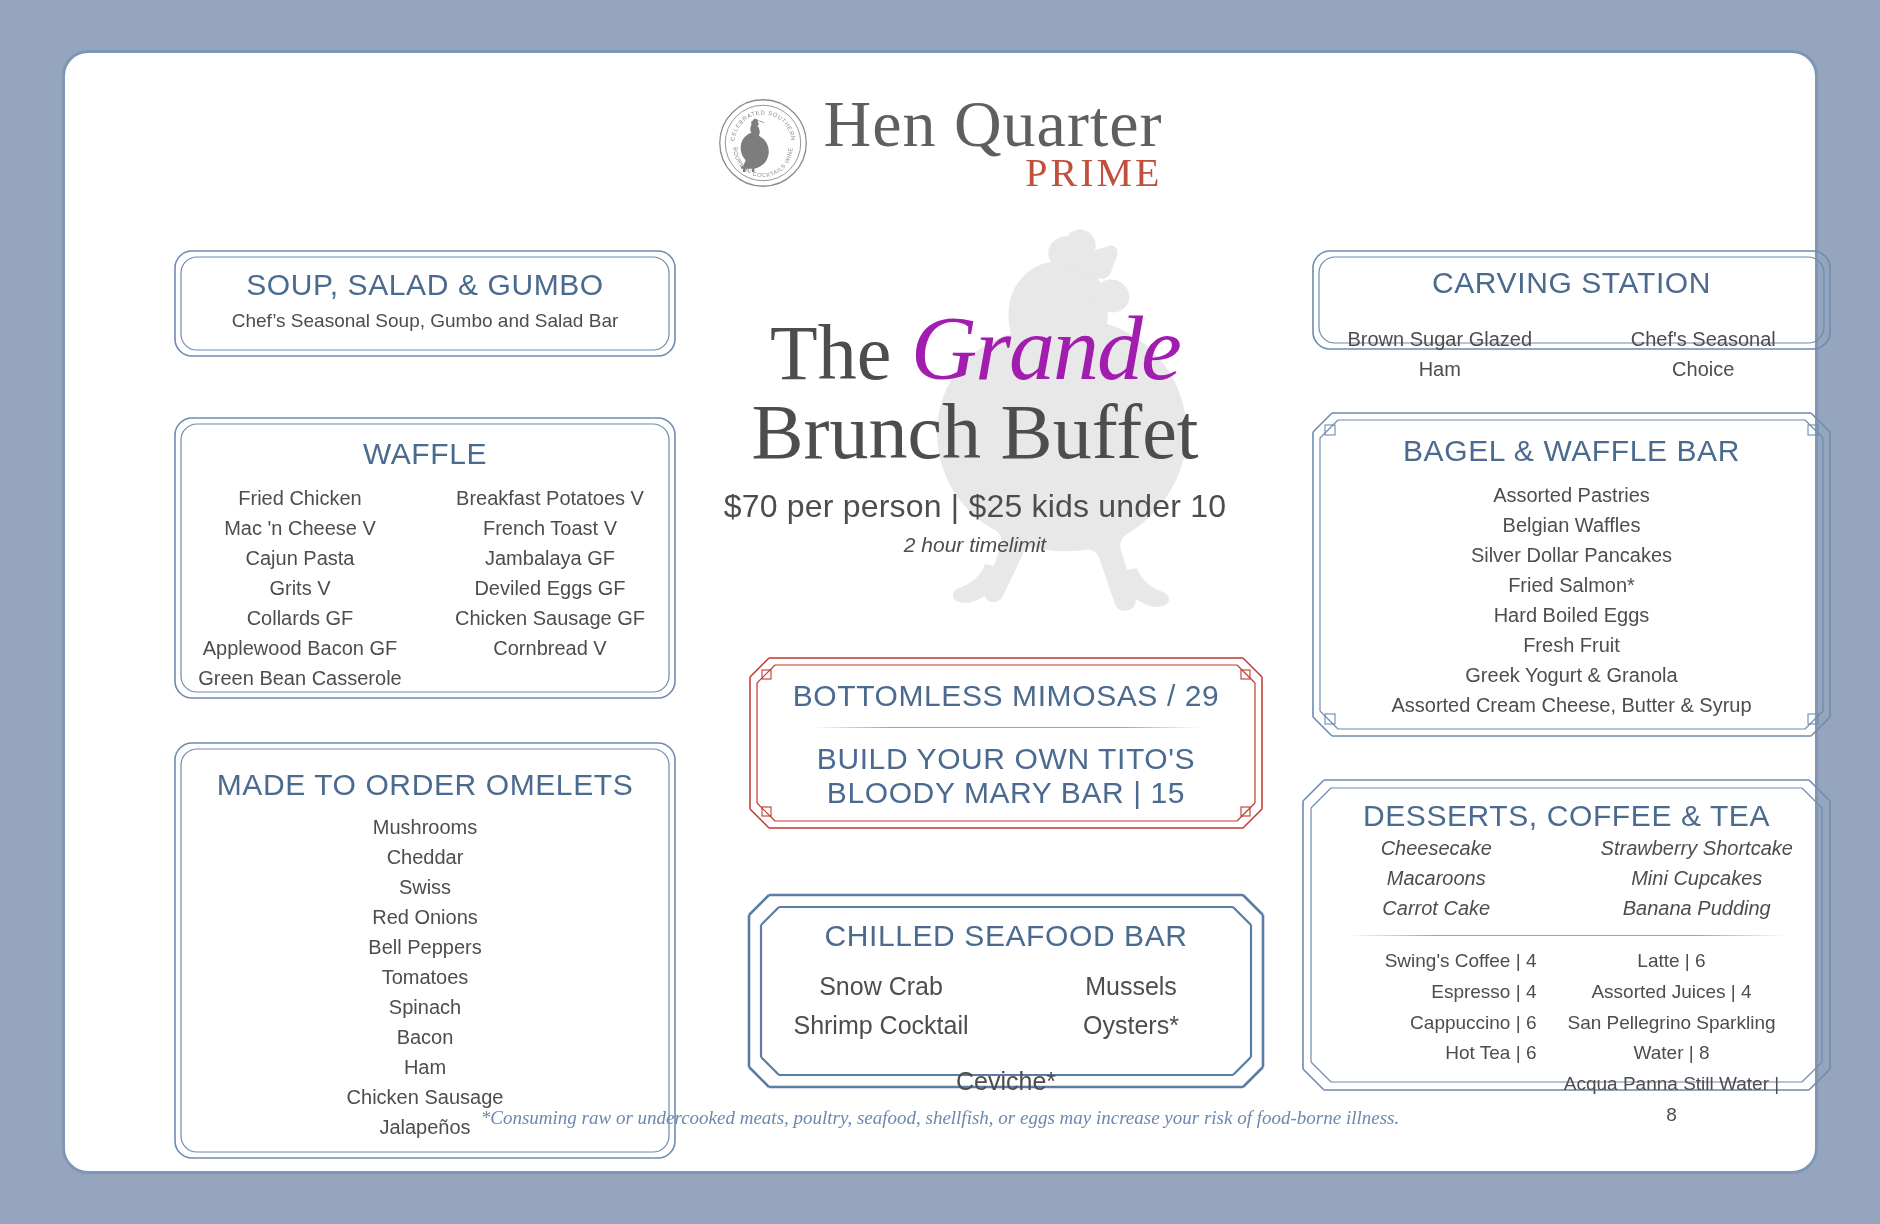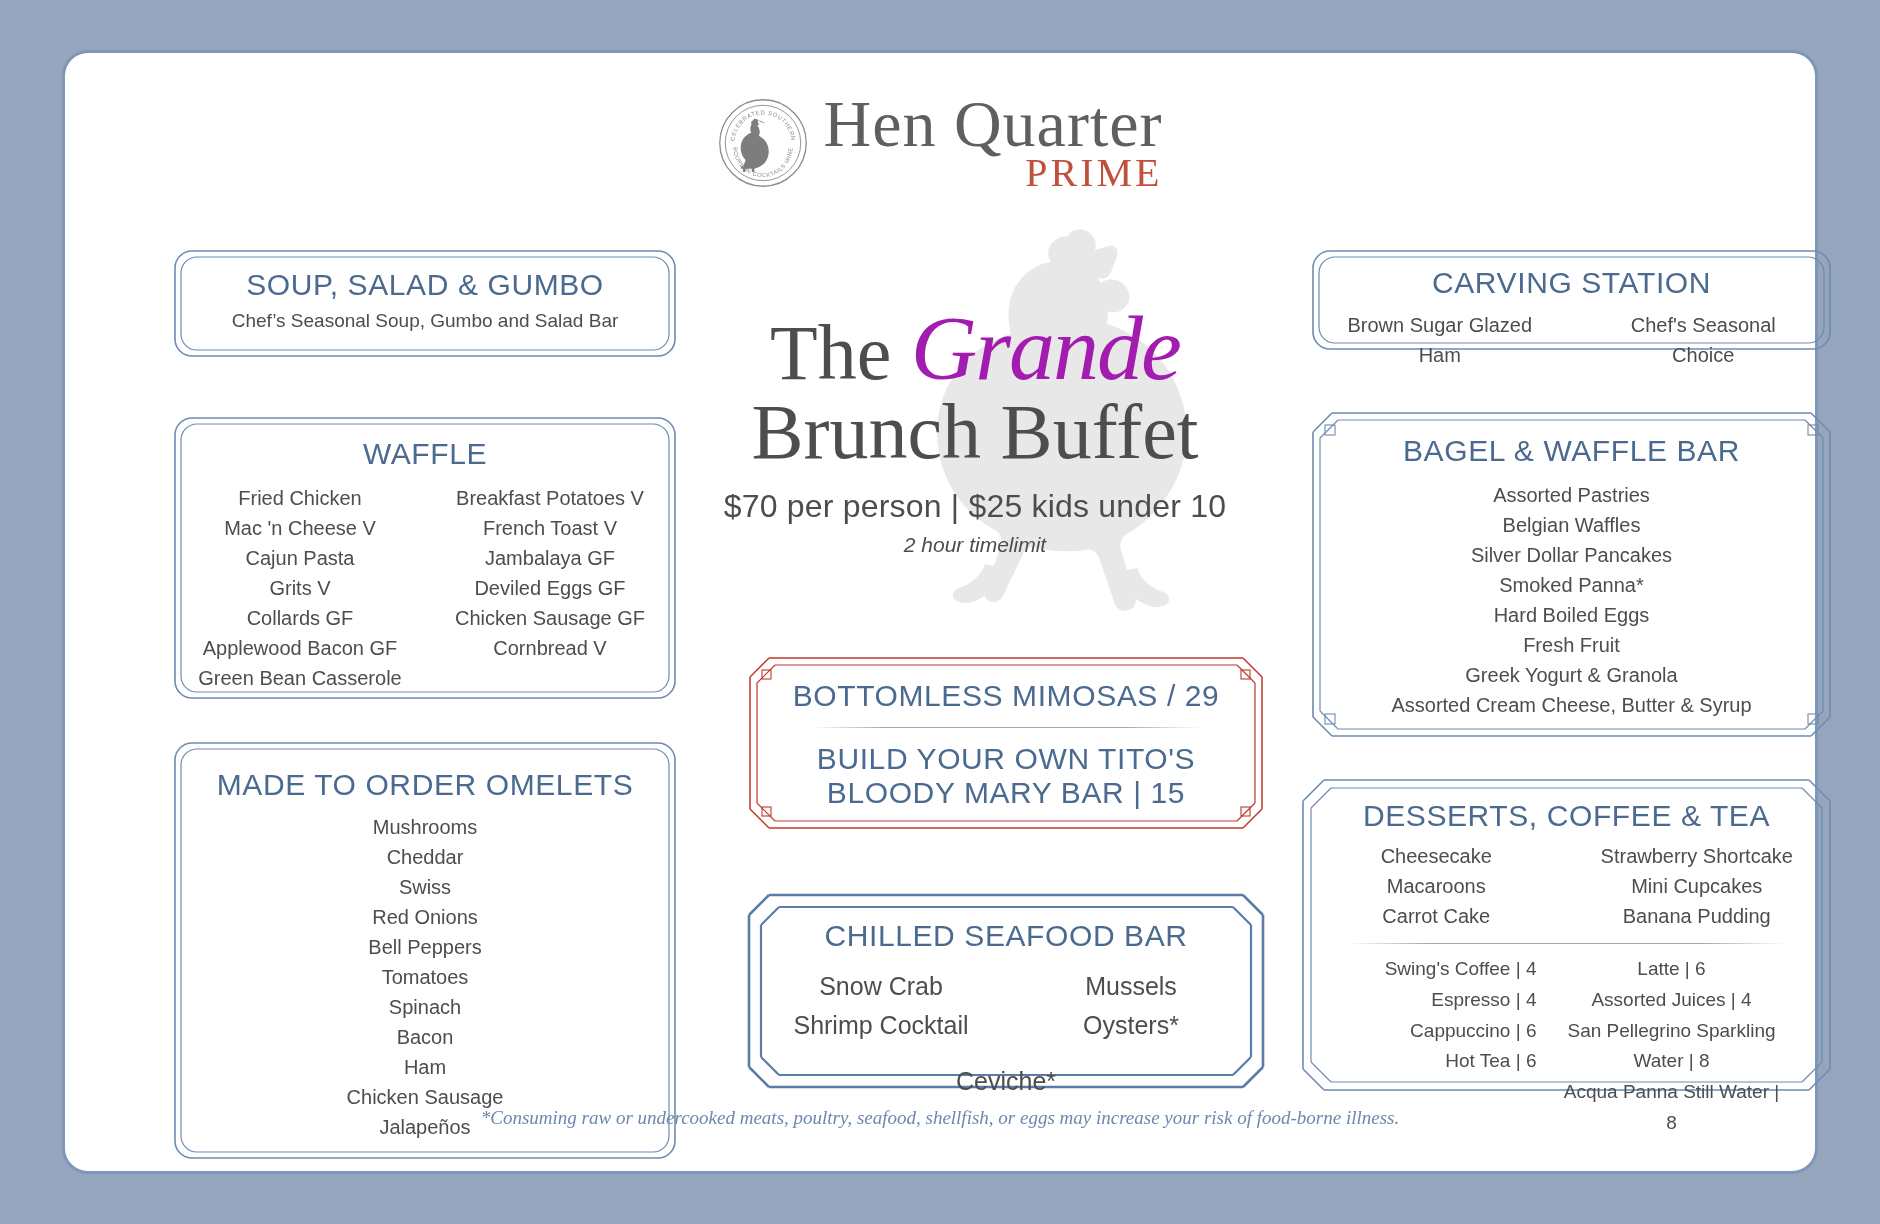--- a/index.html
+++ b/index.html
@@ -285,21 +285,21 @@
     <svg class="frame" viewBox="0 0 527 108" preserveAspectRatio="none">
       <path d="M22 5 H505 M522 22 V86 M505 103 H22 M5 86 V22
                M5 22 A17 17 0 0 1 22 5 M505 5 A17 17 0 0 1 522 22
                M522 86 A17 17 0 0 1 505 103 M22 103 A17 17 0 0 1 5 86" fill="none" stroke="#6d8cb0" stroke-width="1.6"></path>
       <path d="M27 11 H500 M516 27 V81 M500 97 H27 M11 81 V27
                M11 27 A16 16 0 0 1 27 11 M500 11 A16 16 0 0 1 516 27
                M516 81 A16 16 0 0 1 500 97 M27 97 A16 16 0 0 1 11 81" fill="none" stroke="#6d8cb0" stroke-width="1.2"></path>
     </svg>
     <div class="inner" style="padding-top:20px;">
       <div class="bx-title">CARVING STATION</div>
-      <div class="two-col" style="margin-top:10px; gap:52px;">
+      <div class="two-col" style="margin-top:24px; gap:52px;">
         <div class="col list">Brown Sugar Glazed Ham</div>
         <div class="col list">Chef's Seasonal Choice</div>
       </div>
     </div>
   </div>
 
   <div class="box" style="left:1243px; top:355px; width:527px; height:333px;">
     <svg class="frame" viewBox="0 0 527 333" preserveAspectRatio="none">
       <path d="M24 5 H503 M522 24 V309 M503 328 H24 M5 309 V24
                M5 24 L24 5 M503 5 L522 24 M522 309 L503 328 M24 328 L5 309" fill="none" stroke="#6d8cb0" stroke-width="1.6"></path>
@@ -309,39 +309,39 @@
       <rect x="500" y="17" width="10" height="10" fill="none" stroke="#6d8cb0" stroke-width="1.1"></rect>
       <rect x="500" y="306" width="10" height="10" fill="none" stroke="#6d8cb0" stroke-width="1.1"></rect>
       <rect x="17" y="306" width="10" height="10" fill="none" stroke="#6d8cb0" stroke-width="1.1"></rect>
     </svg>
     <div class="inner" style="padding-top:26px;">
       <div class="bx-title">BAGEL &amp; WAFFLE BAR</div>
       <div class="list" style="margin-top:12px;">
         <div>Assorted Pastries</div>
         <div>Belgian Waffles</div>
         <div>Silver Dollar Pancakes</div>
-        <div>Smoked Panna*</div>
+        <div>Fried Salmon*</div>
         <div>Hard Boiled Eggs</div>
         <div>Fresh Fruit</div>
         <div>Greek Yogurt &amp; Granola</div>
         <div>Assorted Cream Cheese, Butter &amp; Syrup</div>
       </div>
     </div>
   </div>
 
   <div class="box" style="left:1233px; top:722px; width:537px; height:320px;">
     <svg class="frame" viewBox="0 0 537 320" preserveAspectRatio="none">
       <path d="M26 5 H511 M532 26 V294 M511 315 H26 M5 294 V26
                M5 26 L26 5 M511 5 L532 26 M532 294 L511 315 M26 315 L5 294" fill="none" stroke="#6d8cb0" stroke-width="1.6"></path>
       <path d="M33 13 H504 M524 33 V287 M504 307 H33 M13 287 V33
                M13 33 L33 13 M504 13 L524 33 M524 287 L504 307 M33 307 L13 287" fill="none" stroke="#6d8cb0" stroke-width="1.2"></path>
     </svg>
     <div class="inner" style="padding-top:24px;">
       <div class="bx-title">DESSERTS, COFFEE &amp; TEA</div>
-      <div class="two-col" style="margin-top:8px; gap:36px;">
+      <div class="two-col" style="margin-top:0; gap:36px;font-style:italic;">
         <div class="col list">
           <div>Cheesecake</div>
           <div>Macaroons</div>
           <div>Carrot Cake</div>
         </div>
         <div class="col list">
           <div>Strawberry Shortcake</div>
           <div>Mini Cupcakes</div>
           <div>Banana Pudding</div>
         </div>

